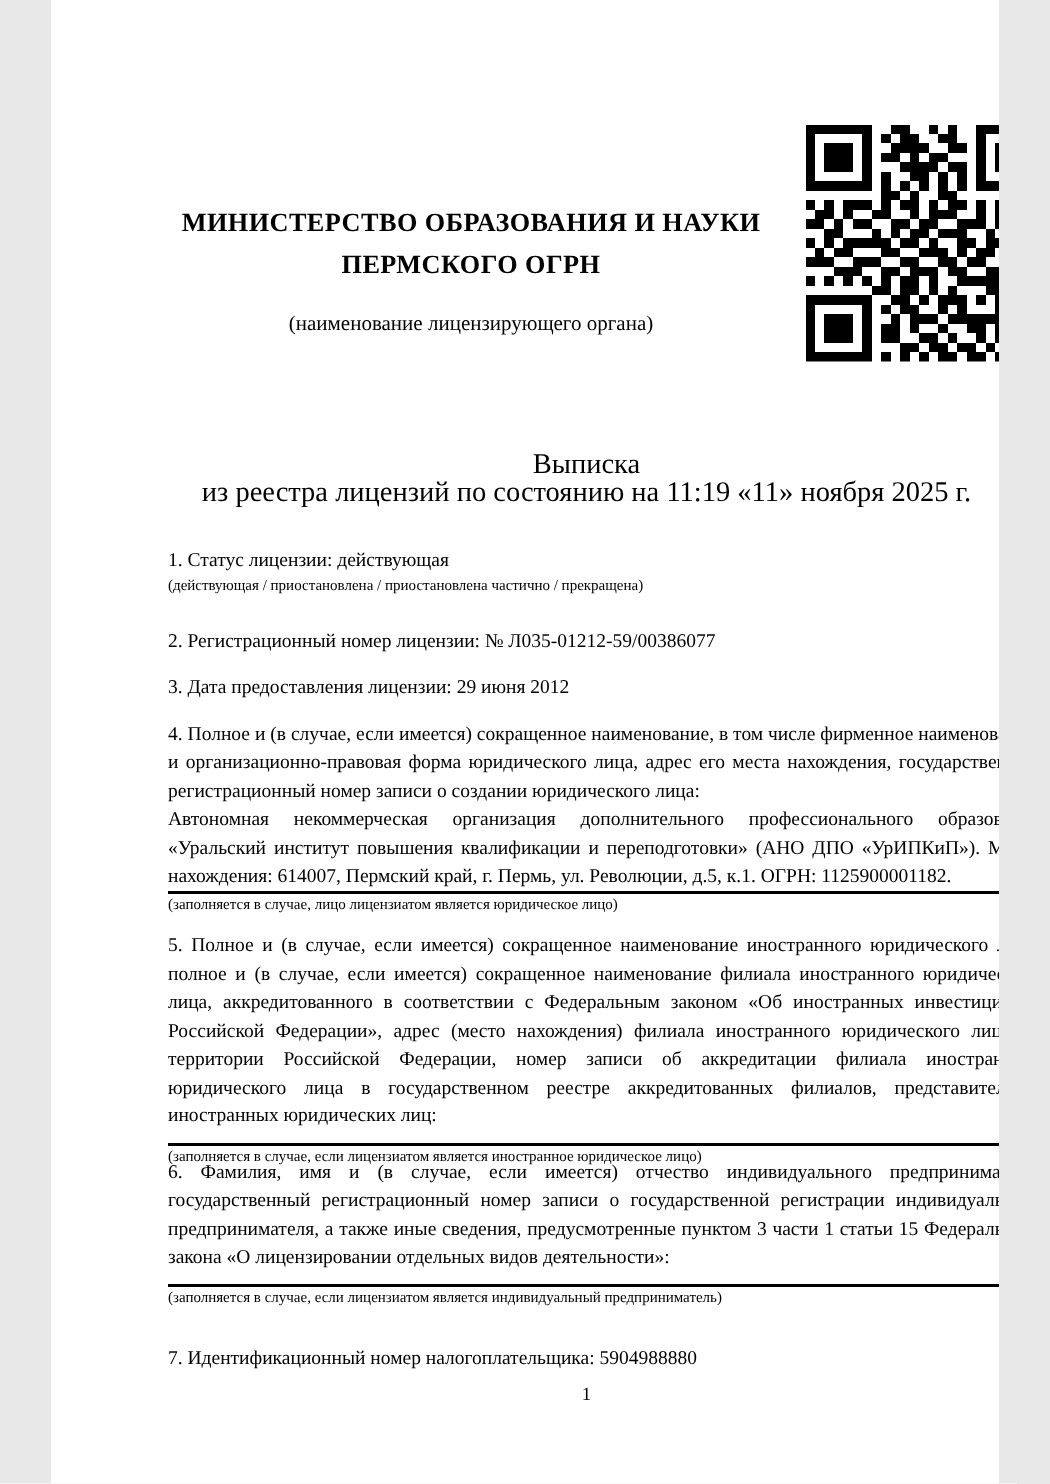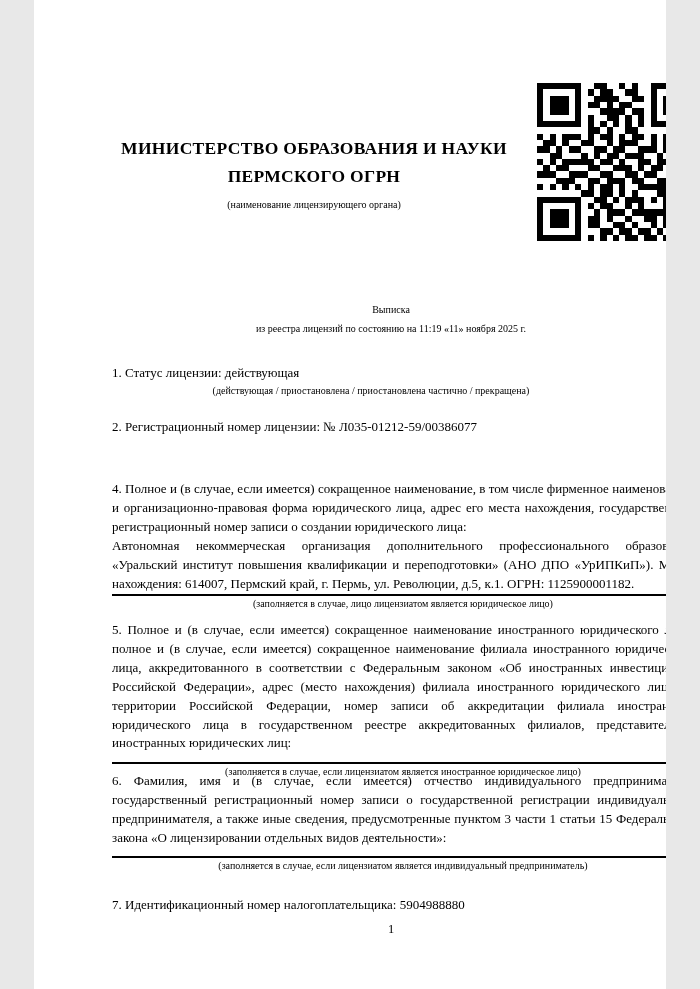--- a/index.html
+++ b/index.html
@@ -23,38 +23,38 @@
     left: 66px; top: 134px; width: 428px;
     text-align: center;
   }
   .ministry-line {
     font-size: 17.5px;
     font-weight: bold;
     line-height: 28px;
     letter-spacing: 0.3px;
   }
   .ministry-caption {
-    font-size: 10px;
+    font-size: 14px;
     line-height: 13px;
-    margin-top: 8px;
+    margin-top: 20px;
     font-family: Liberation Serif, serif;
   }
 
   
   .qr {
     left: 503px; top: 83px;
     width: 158px; height: 158px;
   }
   .qr svg { display: block; width: 100%; height: 100%; }
 
   
   .doc-title {
     left: 66px; top: 301px; width: 582px;
     text-align: center;
-    font-size: 10px;
+    font-size: 19px;
     line-height: 18.9px;
   }
 
   
   .item {
     left: 66px; width: 582px;
     font-size: 13px;
     line-height: 18.9px;
     margin-left: 12px;
   }
@@ -62,21 +62,21 @@
   .rule {
     border-top: 2px solid #000;
     height: 0;
   }
   .rule-tight { margin-top: 1px; }
   .rule-gap5  { margin-top: 9px; }
   .rule-gap6  { margin-top: 8px; }
   .caption {
     font-size: 10px;
     line-height: 13px;
-    text-align: center;
+    text-align: left;
     margin-top: 1px;
   }
   .caption-shift { margin-right: 64px; }
 
   .page-number {
     left: 66px; top: 922px; width: 582px;
     text-align: center;
     font-size: 12.5px;
   }
 </style>
@@ -451,20 +451,23 @@
 
   <div class="abs item" style="top:364px">
     <div>1. Статус лицензии: действующая</div>
     <div class="caption caption-shift">(действующая / приостановлена / приостановлена частично / прекращена)</div>
   </div>
 
   <div class="abs item" style="top:418px">
     <div>2. Регистрационный номер лицензии: № Л035-01212-59/00386077</div>
   </div>
 
+  <div class="abs item" style="top:449px">
+    <div>3. Дата предоставления лицензии: 29 июня 2012</div>
+  </div>
 
   <div class="abs item" style="top:480px">
     <div class="para">4. Полное и (в случае, если имеется) сокращенное наименование, в том числе фирменное наименование, и организационно-правовая форма юридического лица, адрес его места нахождения, государственный регистрационный номер записи о создании юридического лица:</div>
     <div class="para">Автономная некоммерческая организация дополнительного профессионального образования «Уральский институт повышения квалификации и переподготовки» (АНО ДПО «УрИПКиП»). Место нахождения: 614007, Пермский край, г. Пермь, ул. Революции, д.5, к.1. ОГРН: 1125900001182.</div>
     <div class="rule rule-tight"></div>
     <div class="caption">(заполняется в случае, лицо лицензиатом является юридическое лицо)</div>
   </div>
 
   <div class="abs item" style="top:621px">
     <div class="para">5. Полное и (в случае, если имеется) сокращенное наименование иностранного юридического лица, полное и (в случае, если имеется) сокращенное наименование филиала иностранного юридического лица, аккредитованного в соответствии с Федеральным законом «Об иностранных инвестициях в Российской Федерации», адрес (место нахождения) филиала иностранного юридического лица на территории Российской Федерации, номер записи об аккредитации филиала иностранного юридического лица в государственном реестре аккредитованных филиалов, представительств иностранных юридических лиц:</div>

